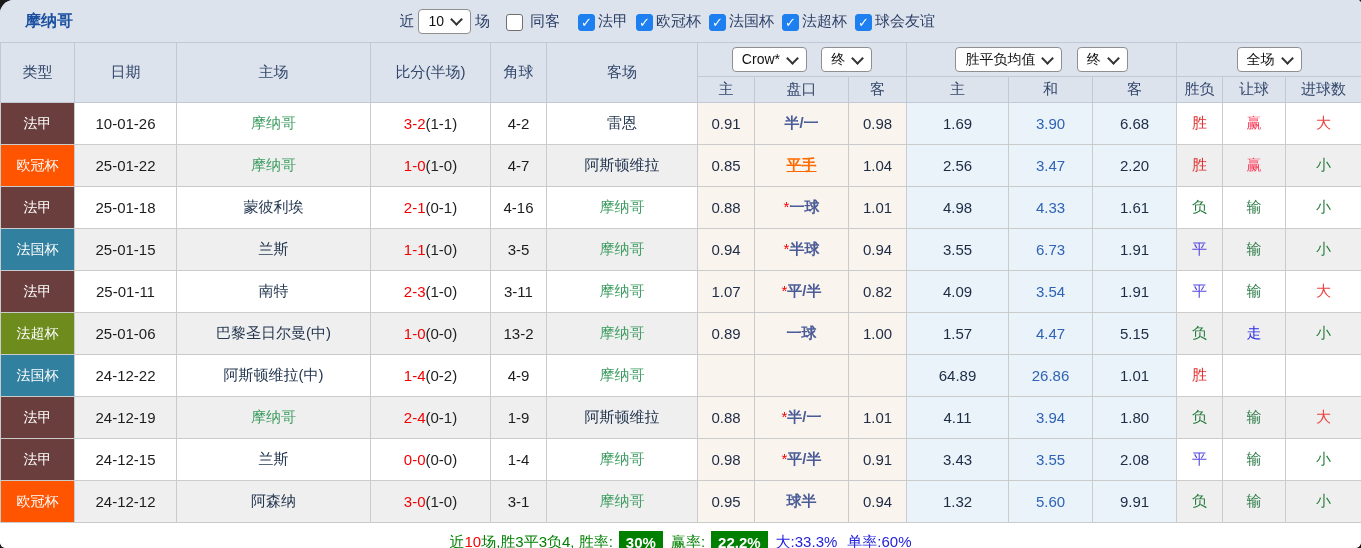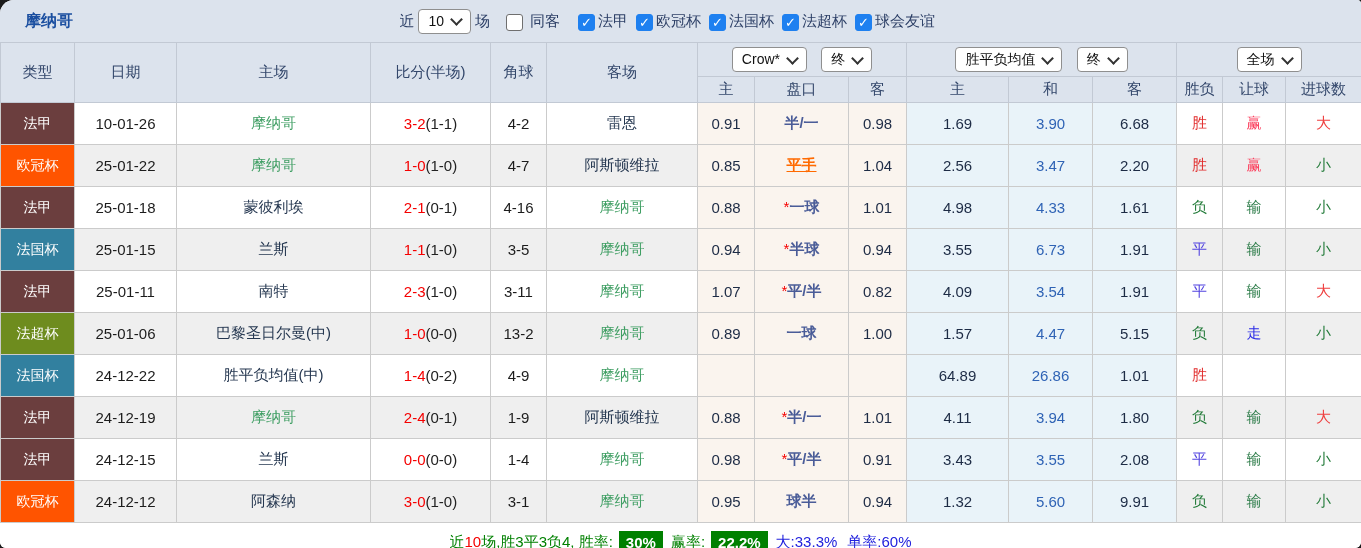--- a/index.html
+++ b/index.html
@@ -264,21 +264,21 @@
           <td class="c-avg">1.57</td>
           <td class="c-avg-mid">4.47</td>
           <td class="c-avg">5.15</td>
           <td style="color: rgb(33, 122, 56);">负</td>
           <td style="color: rgb(42, 42, 230);">走</td>
           <td style="color: rgb(33, 122, 56);">小</td>
         </tr>
         <tr>
           <td class="c-type" style="background: rgb(50, 128, 159);">法国杯</td>
           <td>24-12-22</td>
-          <td><span class="team">胜平负均值(中)</span></td>
+          <td><span class="team">阿斯顿维拉(中)</span></td>
           <td><span class="ft">1-4</span><span class="ht">(0-2)</span></td>
           <td>4-9</td>
           <td><span class="team focus">摩纳哥</span></td>
           <td class="c-odds"></td>
           <td class="c-odds"></td>
           <td class="c-odds"></td>
           <td class="c-avg">64.89</td>
           <td class="c-avg-mid">26.86</td>
           <td class="c-avg">1.01</td>
           <td style="color: rgb(225, 43, 43);">胜</td>

